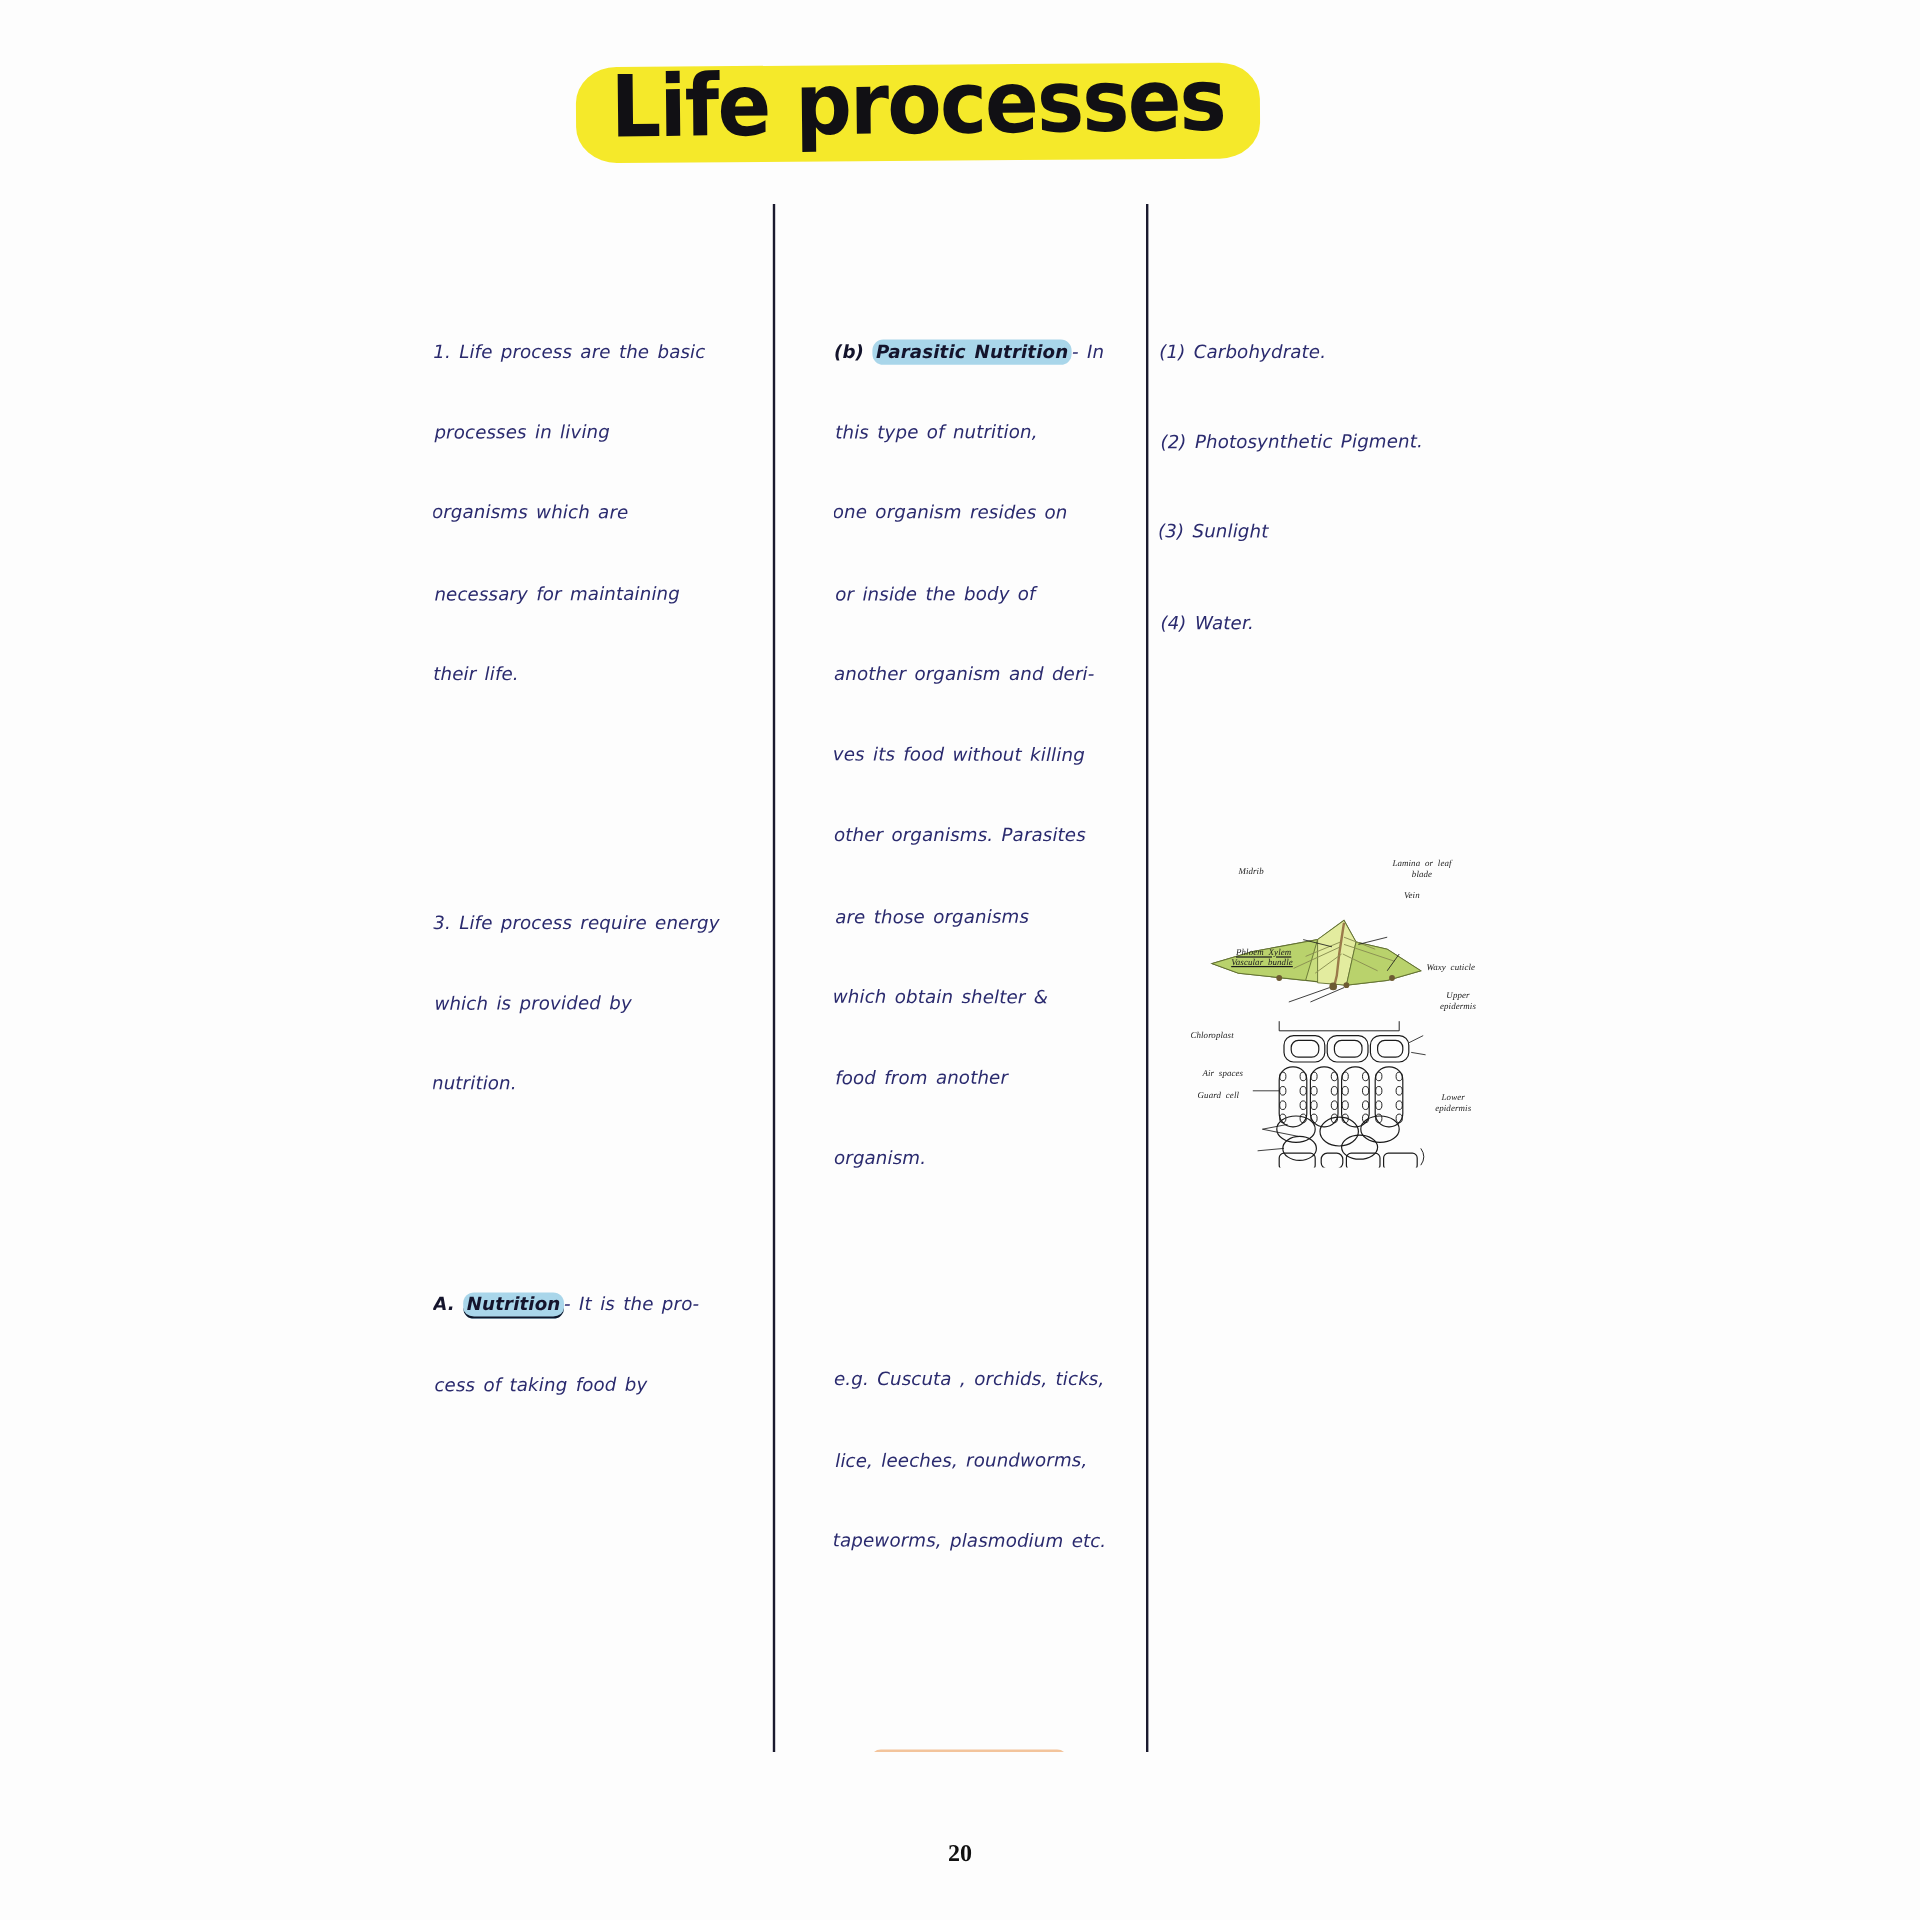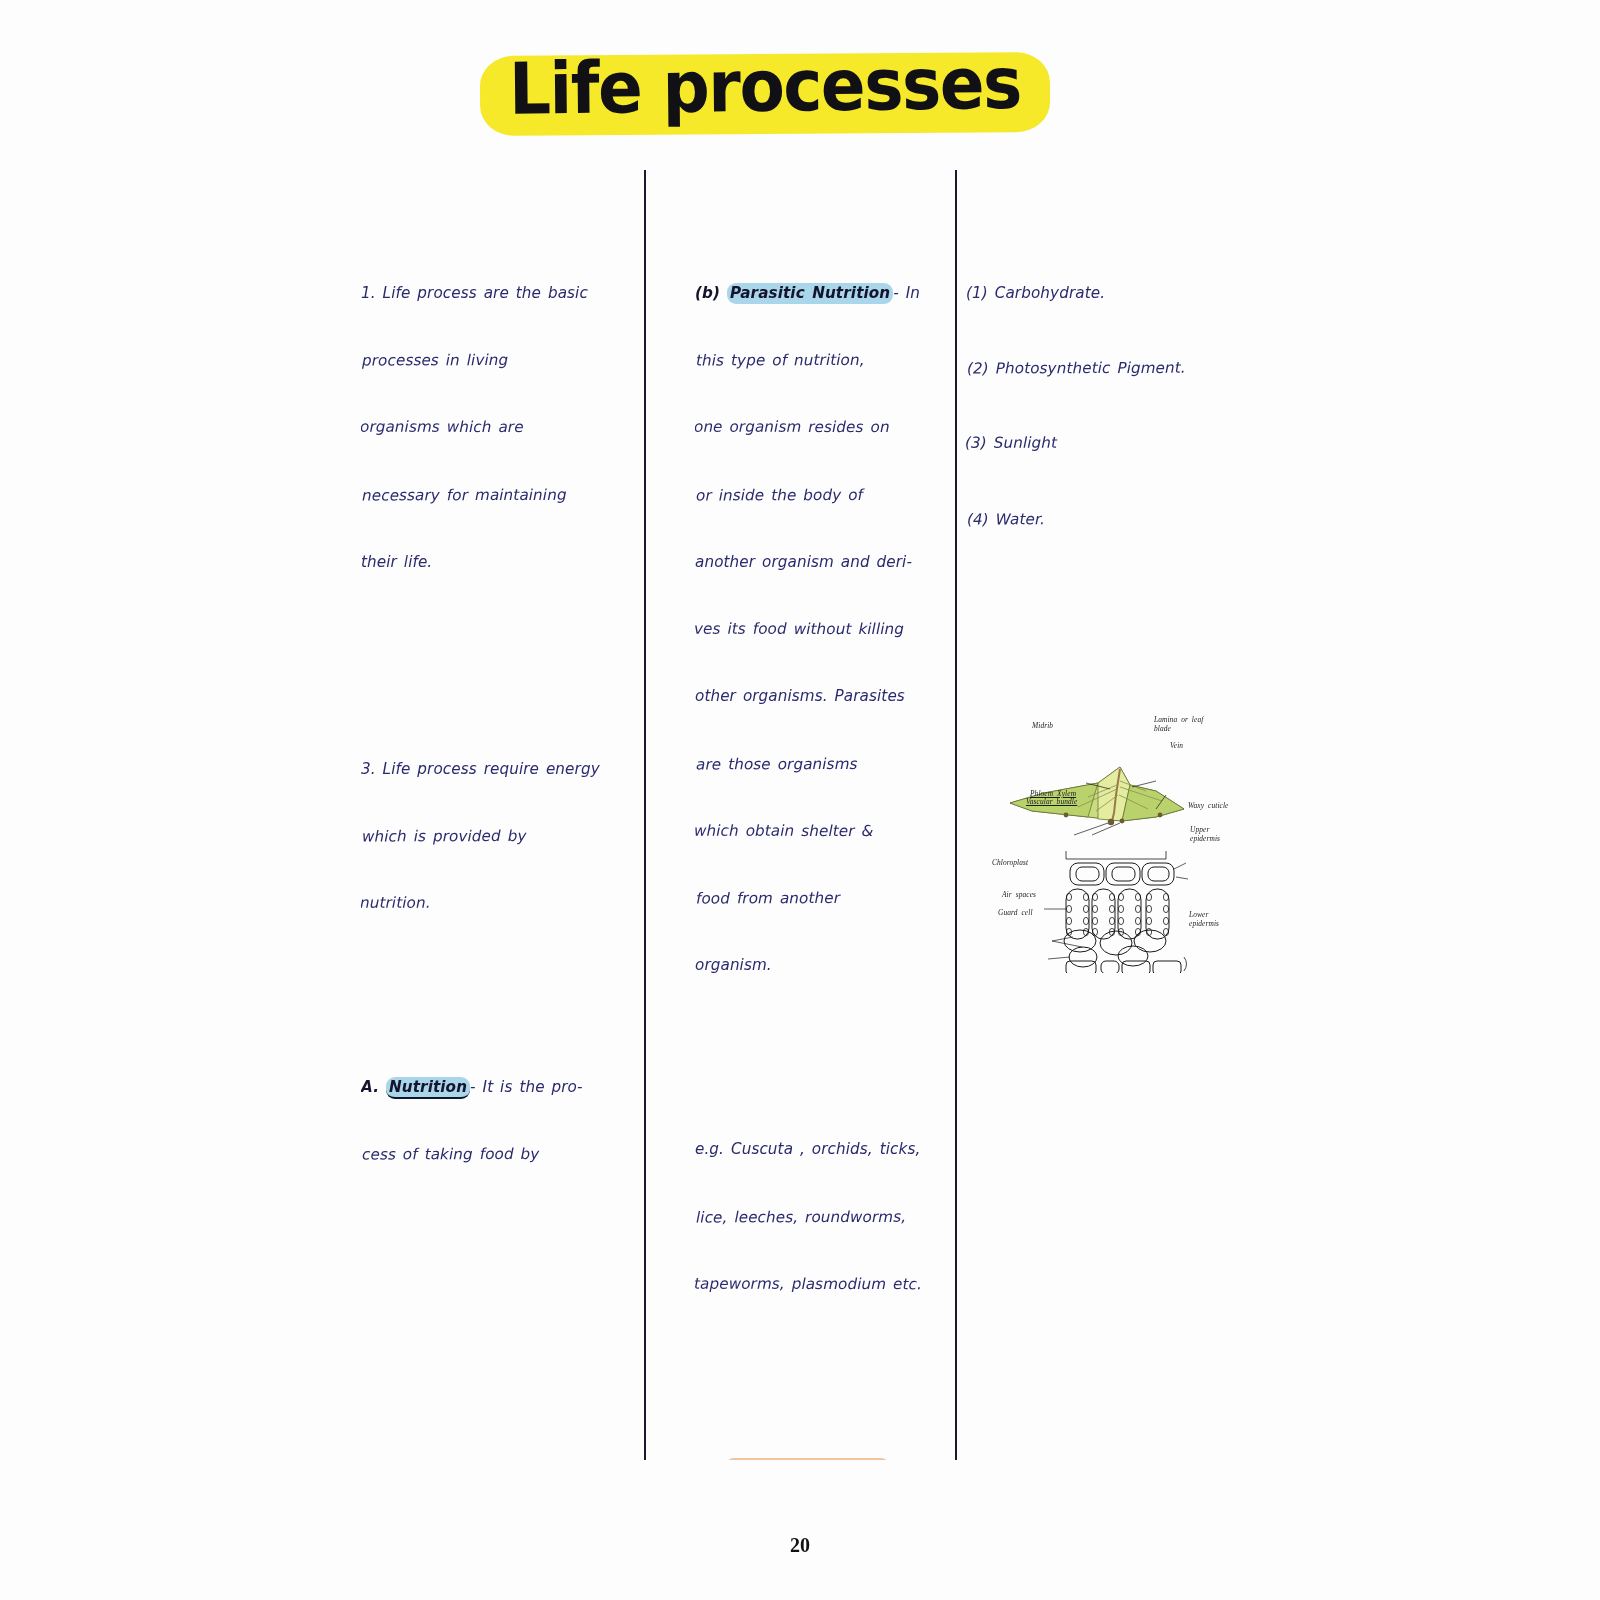--- a/index.html
+++ b/index.html
@@ -87,20 +87,21 @@
   .ul{
     border-bottom:2px solid #0f172a;
     padding-bottom:1px;
   }
   .bold-hand{font-weight:bold;color:#14142c;font-style:italic;}
   
   .diagram{
     position:relative;
     width:294px;height:222px;
     margin:6px 0 4px 4px;
+    text-align:center;
   }
   .diagram svg{display:block;}
   .dlbl{
     position:absolute;
     font-family:"Liberation Serif", serif;
     font-size:7.4px;
     color:#1b1b1b;
     line-height:8.6px;
     white-space:nowrap;
   }

